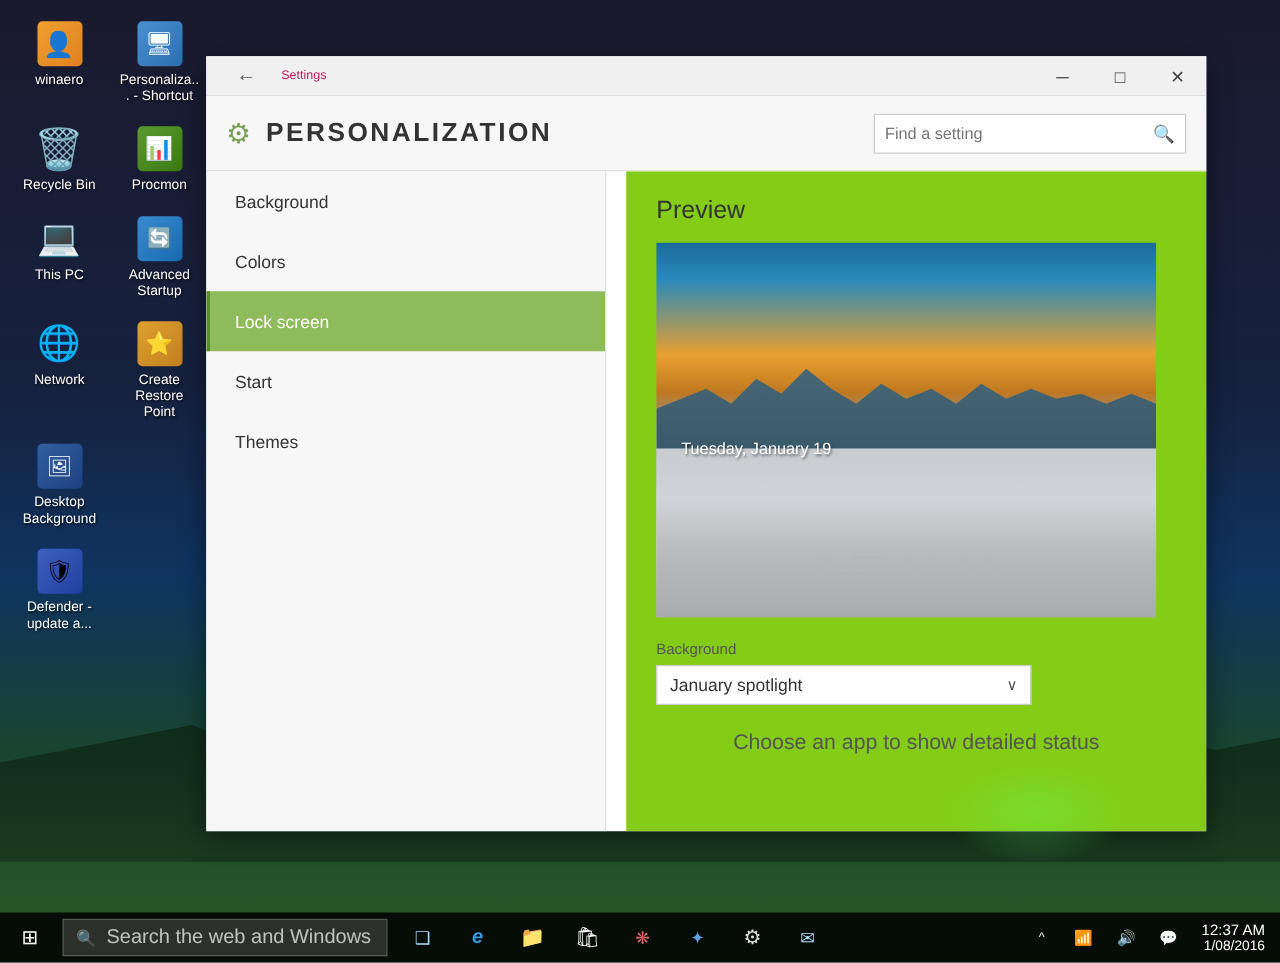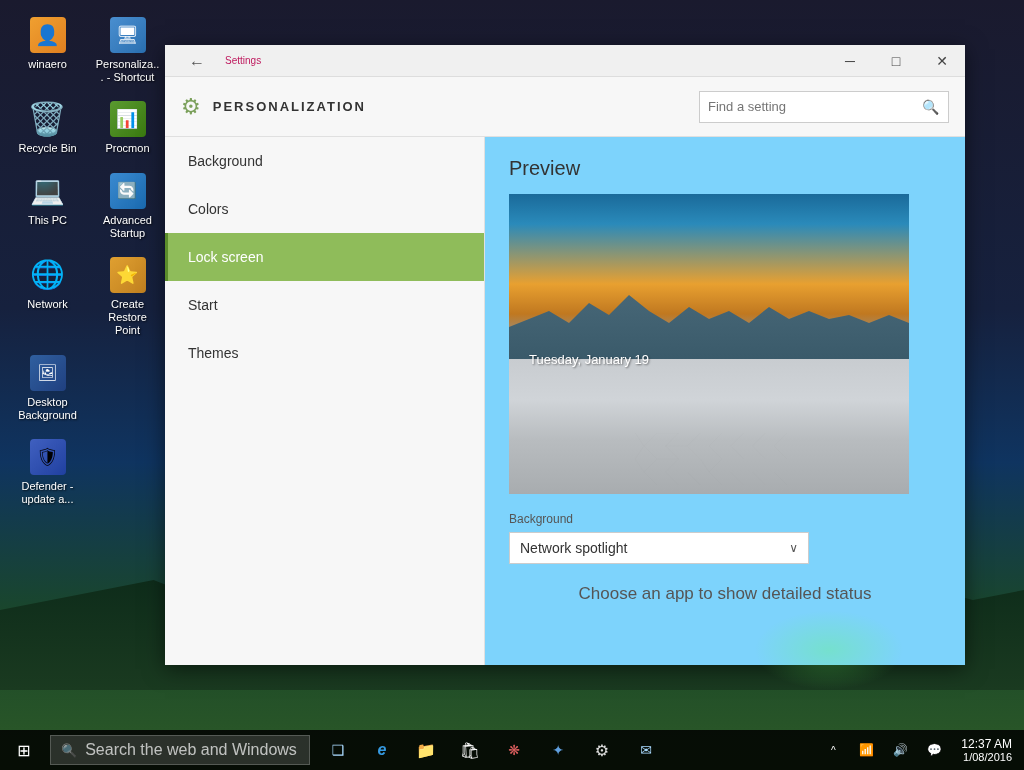--- a/index.html
+++ b/index.html
@@ -158,21 +158,21 @@
       flex-shrink: 0;
       gap: 12px;
     }
 
     .settings-gear {
       font-size: 22px;
       color: #7ba05b;
     }
 
     .settings-title {
-      font-size: 13px;
+      font-size: 21px;
       font-weight: 600;
       color: #333;
       letter-spacing: 2px;
       flex: 1;
     }
 
     .search-box {
       width: 250px;
       height: 32px;
       border: 1px solid #ccc;
@@ -193,20 +193,21 @@
     .search-icon-btn {
       color: #666;
       font-size: 14px;
     }
 
     
     .settings-body {
       display: flex;
       flex: 1;
       overflow: hidden;
+      gap: 16px;
     }
 
     
     .settings-sidebar {
       width: 320px;
       background: #f7f7f7;
       border-right: 1px solid #e0e0e0;
       flex-shrink: 0;
       overflow-y: auto;
     }
@@ -224,21 +225,21 @@
 
     .nav-item.active {
       background: #8fbc5a;
       color: #fff;
       border-left: 3px solid #5a8c2a;
     }
 
     
     .settings-content {
       flex: 1;
-      background: #7dd3fc;
+      background: #84cc16;
       padding: 20px 24px;
       overflow-y: auto;
       position: relative;
     }
 
     
     .settings-content::-webkit-scrollbar { width: 10px; }
     .settings-content::-webkit-scrollbar-track { background: #f0f0f0; }
     .settings-content::-webkit-scrollbar-thumb { background: #c0c0c0; }
 
@@ -725,21 +726,21 @@
 
             <div class="lock-time">
               <div class="lock-date">Tuesday, January 19</div>
             </div>
           </div>
         </div>
 
         <div class="background-label">Background</div>
         <div class="dropdown-container">
           <div class="dropdown">
-            <span>Network spotlight</span>
+            <span>January spotlight</span>
             <span class="dropdown-arrow">∨</span>
           </div>
         </div>
 
         <div class="choose-app-label">Choose an app to show detailed status</div>
       </div>
     </div>
   </div>
 
   <div class="taskbar">

